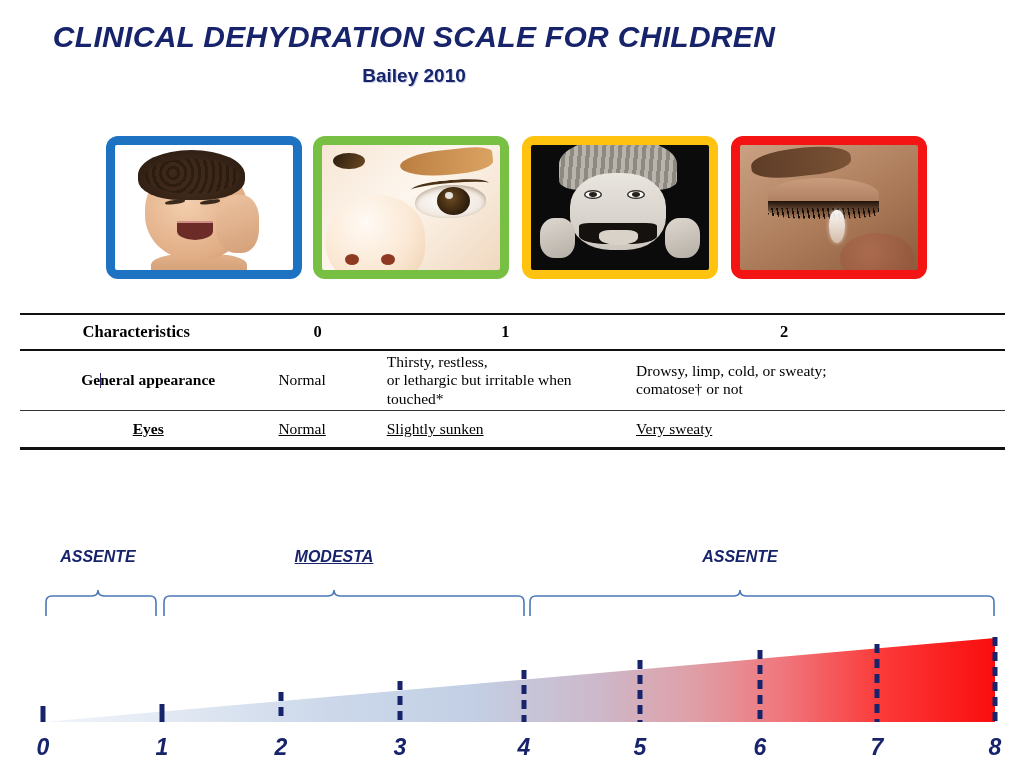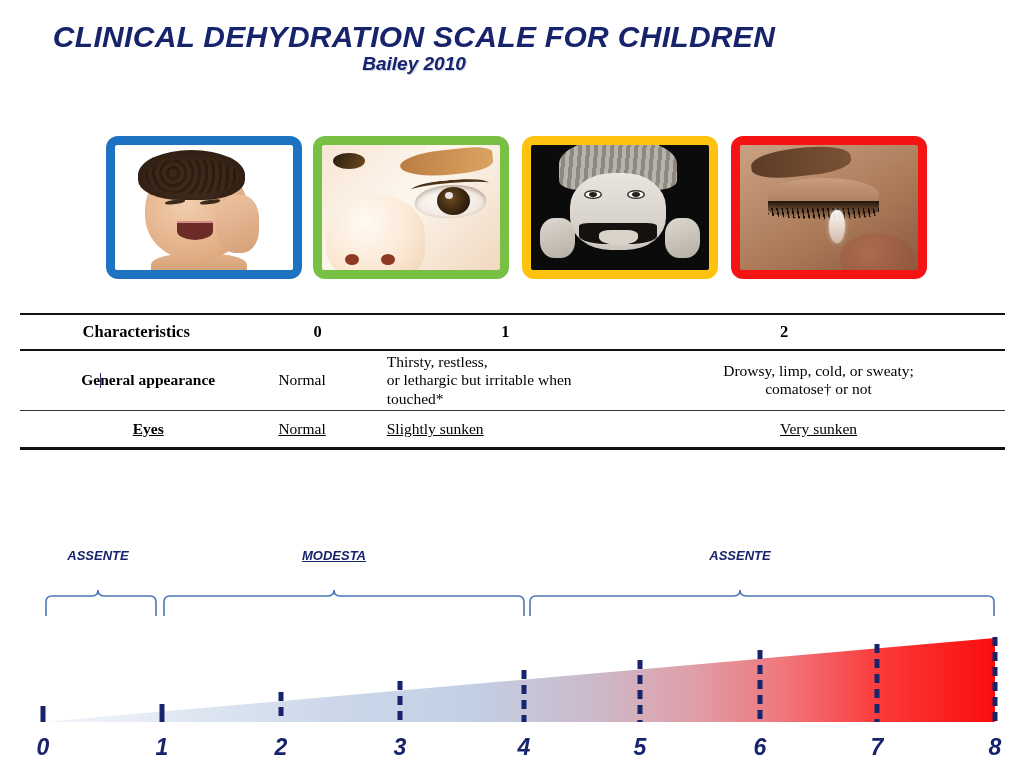--- a/index.html
+++ b/index.html
@@ -28,24 +28,24 @@
     font-size: 30px;
     font-weight: bold;
     font-style: italic;
     letter-spacing: 0.3px;
     color: #17246b;
     line-height: 1.1;
     margin: 0;
     white-space: nowrap;
   }
   #subtitle {
+    margin-top: 12px;
     font-family: "Liberation Sans", sans-serif;
     font-size: 19px;
     font-weight: bold;
-    font-style: italic;
     color: #17246b;
     text-shadow: 1px 1px 0 #c9cfe4;
   }
 
   
   #photo-strip {
     position: absolute;
     left: 0; top: 136px;
     width: 1024px;
     height: 150px;
@@ -297,40 +297,40 @@
   }
   #scale-table tbody td {
     border-bottom: 1.2px solid #333;
   }
   #scale-table tbody tr:last-child td {
     border-bottom: 3px solid #111;
   }
   .col-char  { width: 255px; text-align: center;  padding-left: 24px !important; font-weight: bold; }
   .col-0     { width: 120px; text-align: left; padding-left: 22px !important; }
   .col-1     { width: 310px; text-align: left; padding-left: 4px !important; }
-  .col-2     { width: 300px; text-align: center; padding-left: 4px !important; }
+  .col-2     { width: 300px; text-align: left; padding-left: 4px !important; }
   thead .col-char { text-align: center; padding-left: 0 !important; }
   thead .col-0    { text-align: center; padding-left: 0 !important; }
   thead .col-1    { text-align: center; padding-left: 0 !important; }
   thead .col-2    { text-align: left;   padding-left: 148px !important; }
   .row-tall td { height: 47px; }
   .row-short td { height: 32px; text-decoration: underline; }
   .caret {
     display: inline-block;
     width: 0; border-left: 1.3px solid #2b2b6b;
     height: 15px; vertical-align: -3px;
     margin: 0 -0.5px;
   }
 
   
   #severity-labels { position: absolute; left: 0; top: 548px; width: 1024px; height: 26px; }
   .sev-label {
     position: absolute;
     font-family: "Liberation Sans", sans-serif;
-    font-size: 13px;
+    font-size: 16px;
     font-weight: bold;
     font-style: italic;
     color: #17246b;
     transform: translateX(-50%);
     white-space: nowrap;
   }
   #label-assente { left: 98px; }
   #label-modesta { left: 334px; text-decoration: underline; }
   #label-severa  { left: 740px; }
 
@@ -431,21 +431,21 @@
       <td class="col-2">
         <div>Drowsy, limp, cold, or sweaty;</div>
         <div>comatose† or not</div>
       </td>
     </tr>
 
     <tr class="row-short">
       <td class="col-char">Eyes</td>
       <td class="col-0">Normal</td>
       <td class="col-1">Slightly sunken</td>
-      <td class="col-2">Very sunken</td>
+      <td class="col-2">Very sweaty</td>
     </tr>
 
 
 
   </tbody>
 </table>
 
 <div id="severity-labels">
   <div class="sev-label" id="label-assente">ASSENTE</div>
   <div class="sev-label" id="label-modesta">MODESTA</div>

